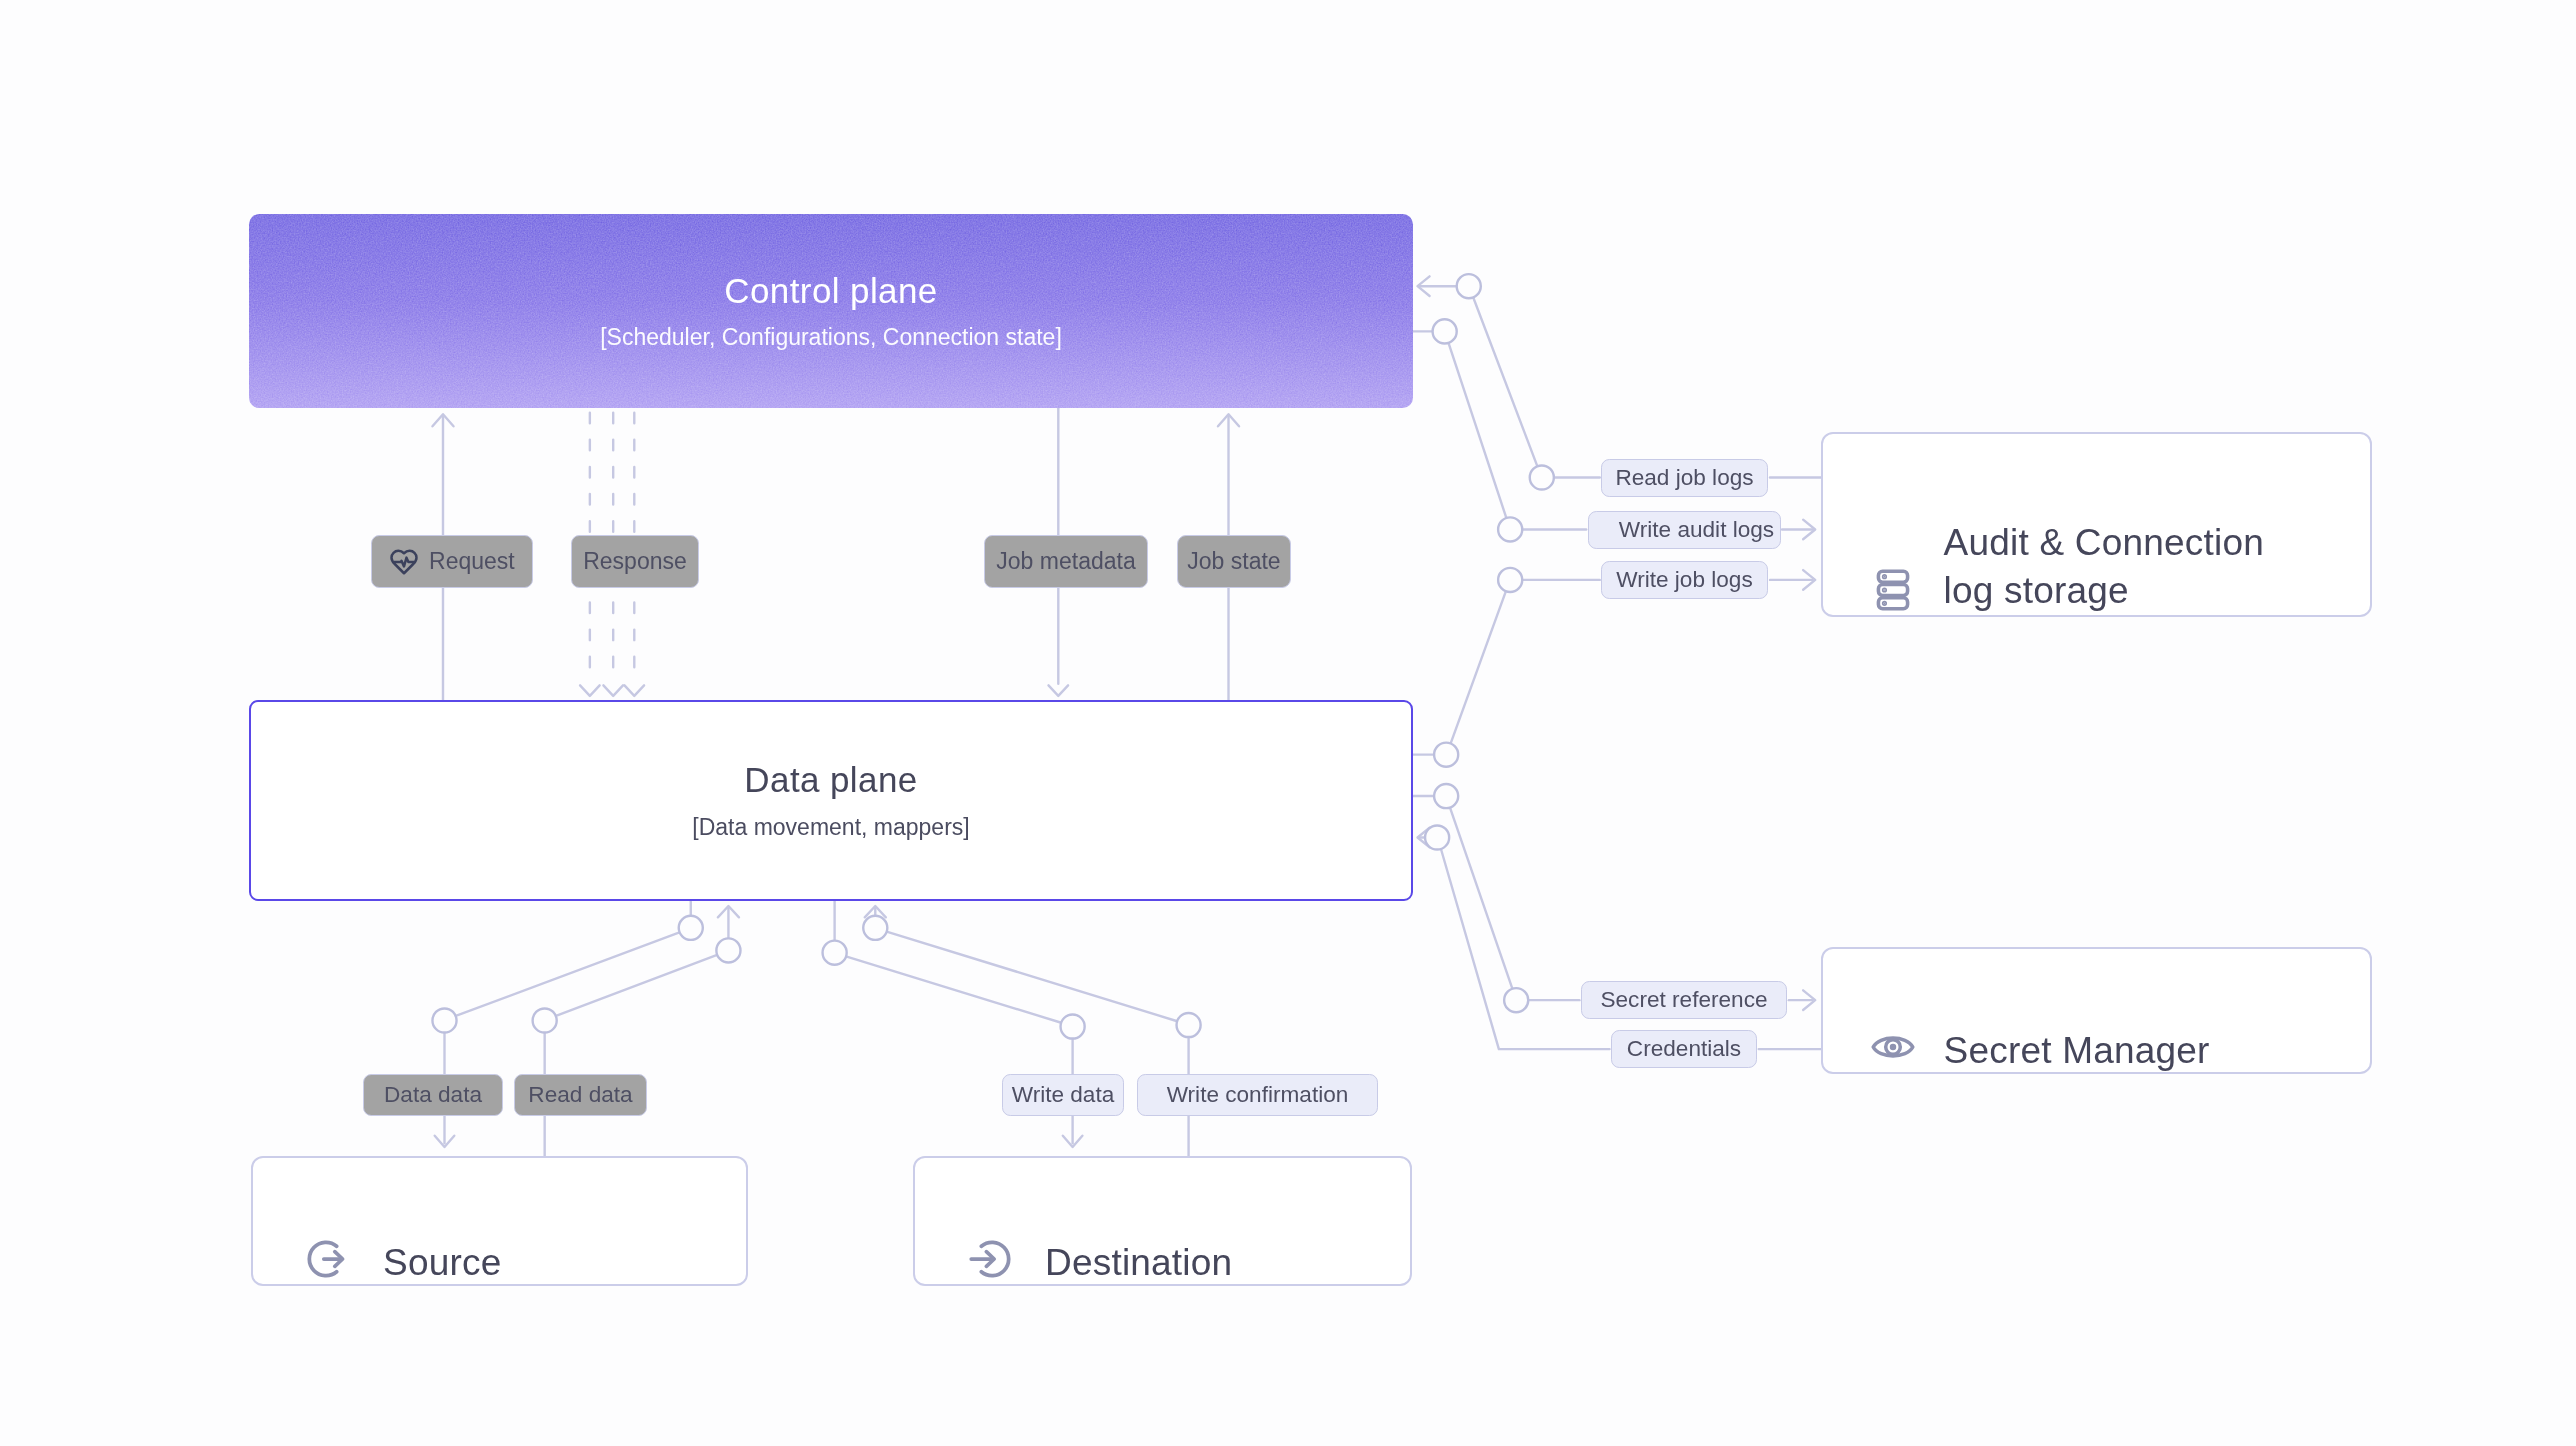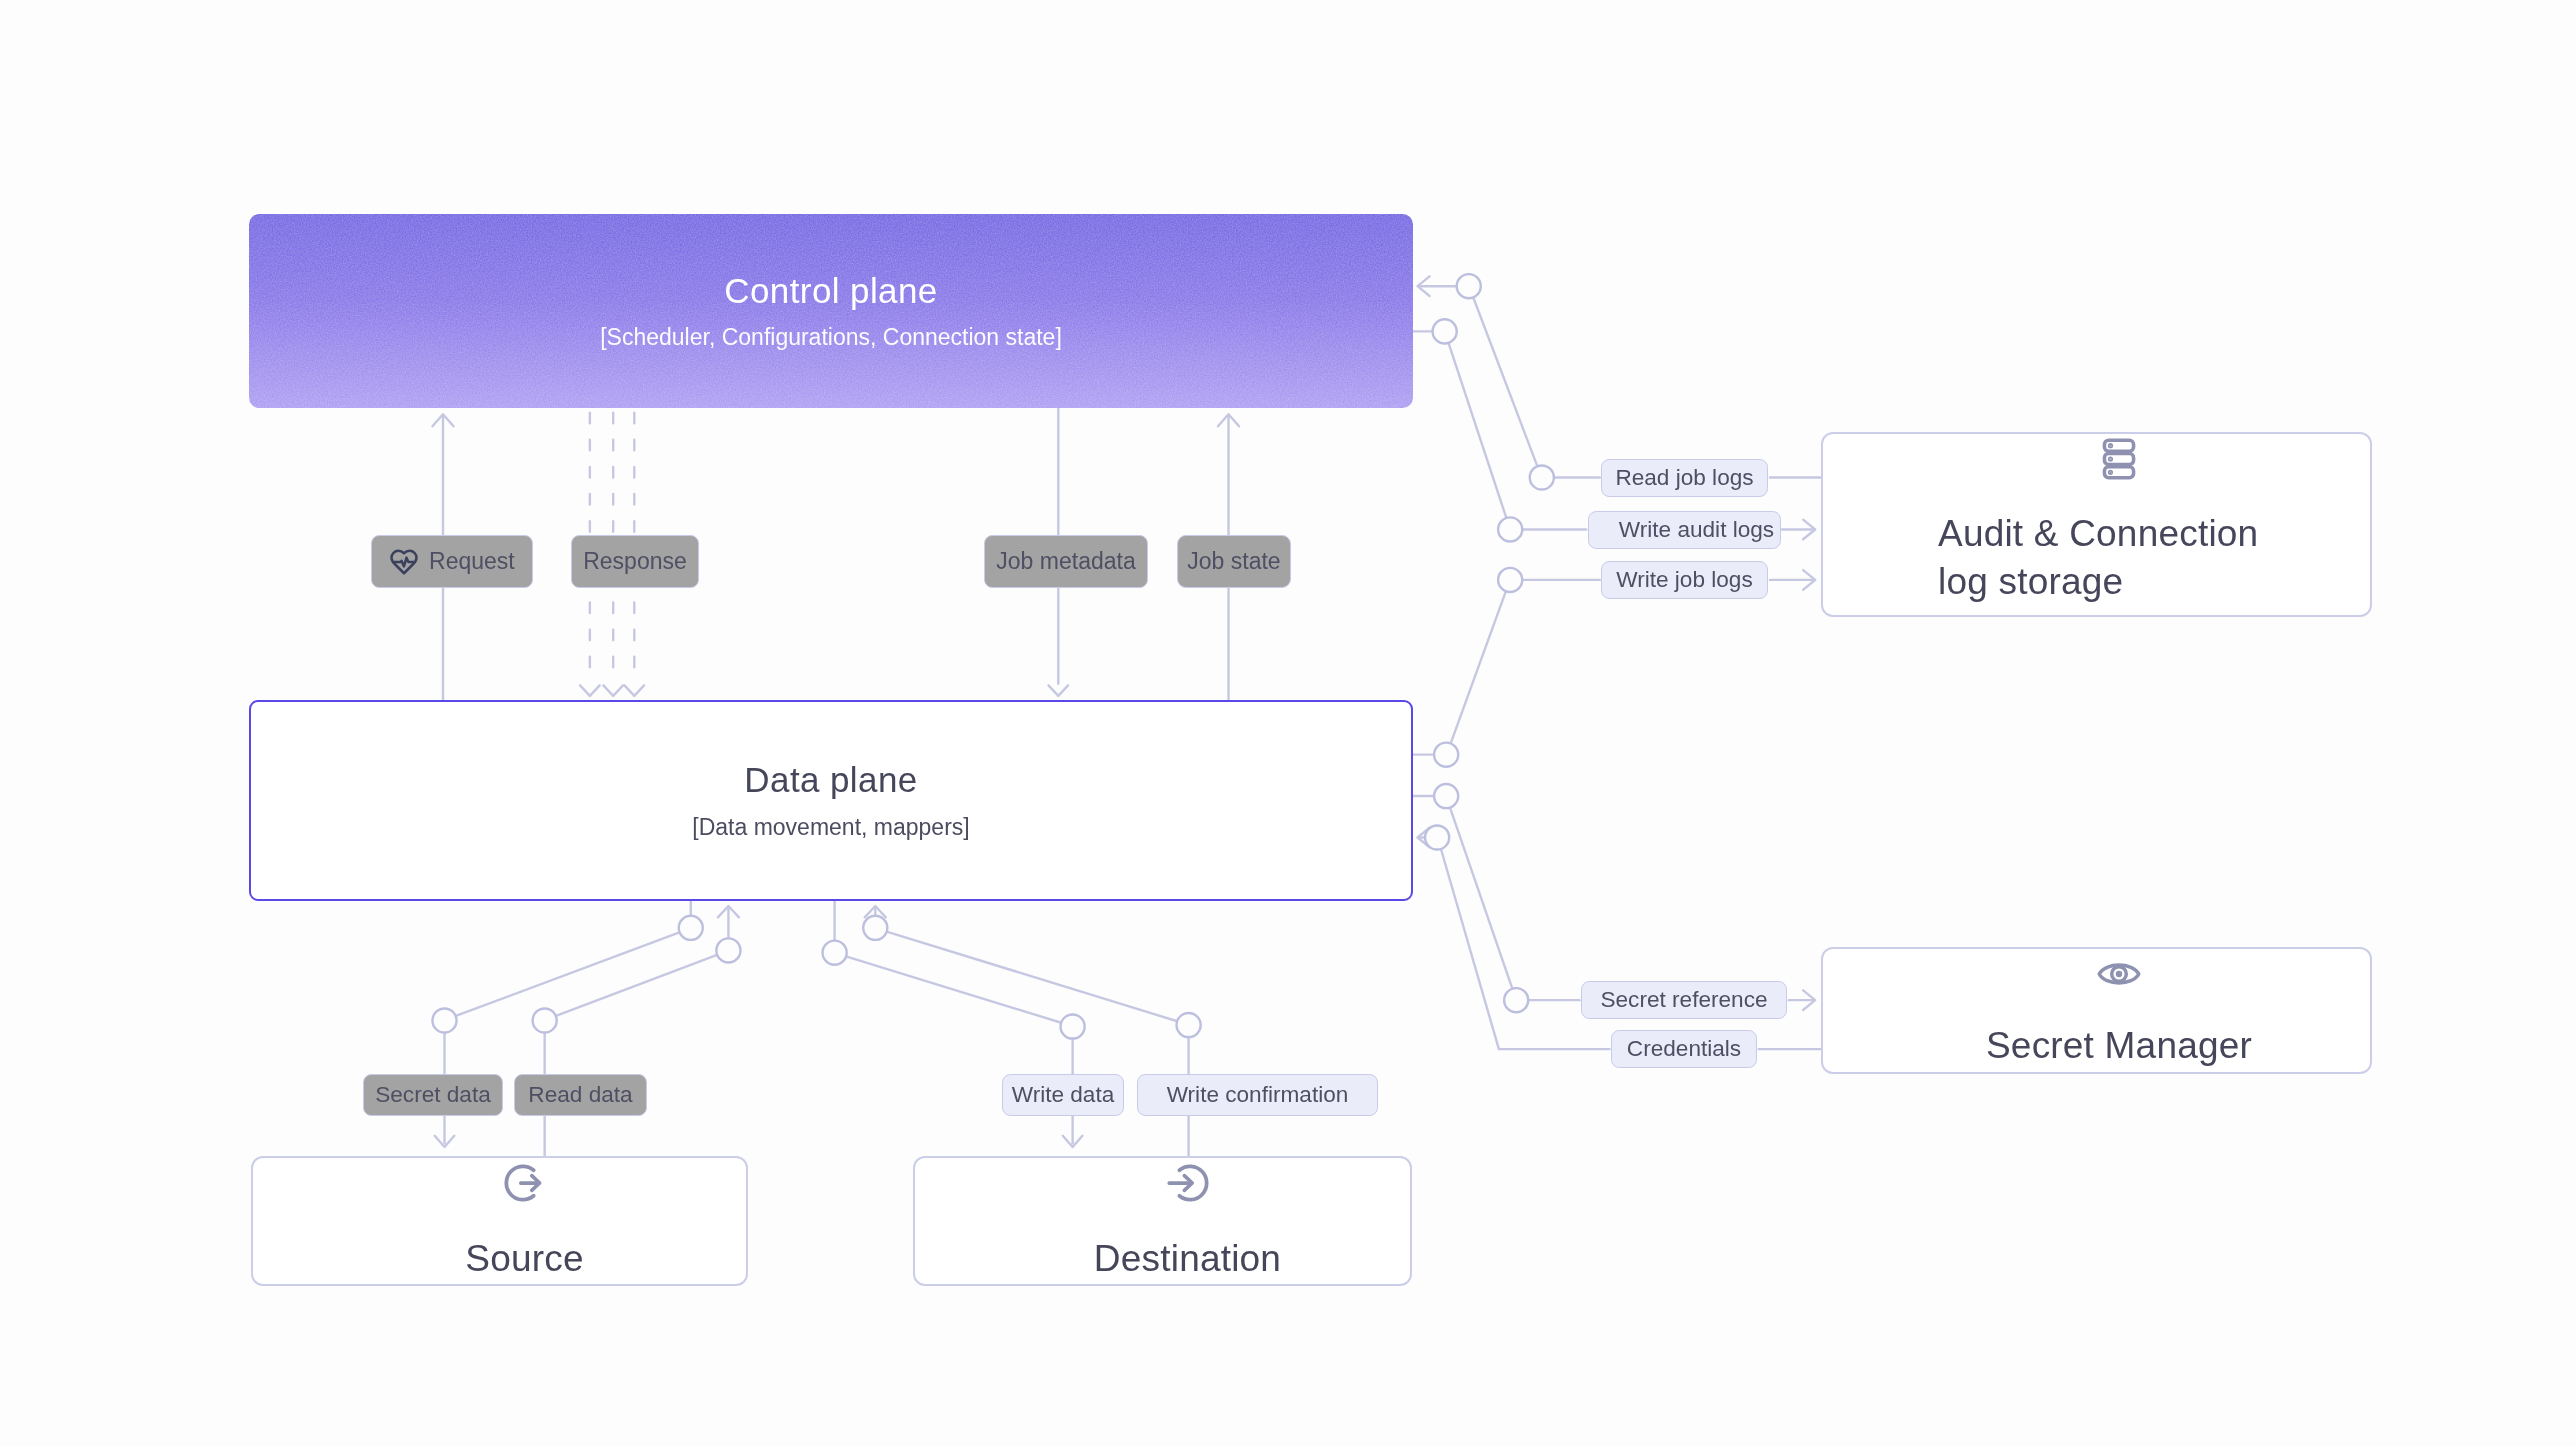--- a/index.html
+++ b/index.html
@@ -6,21 +6,21 @@
   body{
     width:2576px;height:1446px;position:relative;overflow:hidden;
     background:#fdfdfe;
     font-family:"Liberation Sans","DejaVu Sans",sans-serif;
   }
   .stage{position:absolute;inset:0;}
   svg.wires{position:absolute;left:0;top:0;}
 
   
   .box{position:absolute;box-sizing:border-box;border-radius:12px;background:#ffffff;}
-  .box.plain{border:2.3px solid #cbcde9;display:flex;align-items:center;flex-direction:column;}
+  .box.plain{border:2.3px solid #cbcde9;display:flex;align-items:flex-end;}
   .box.plane{display:flex;flex-direction:column;align-items:center;justify-content:center;gap:13.6px;text-align:center;}
 
   #control-plane{left:249px;top:214px;width:1164px;height:194px;border:none;border-radius:10.5px;
     background:linear-gradient(180deg,#6a5ce0 0%,#7e6ce6 45%,#a896f1 100%);color:#ffffff;overflow:hidden;}
   #control-plane .noise{position:absolute;inset:0;opacity:.38;}
   #control-plane .ttl{position:relative;font-size:35px;font-weight:500;letter-spacing:0.4px;}
   #control-plane .sub{position:relative;font-size:23px;font-weight:400;opacity:.97;}
 
   #data-plane{left:249px;top:700px;width:1164px;height:201px;border:2.6px solid #5a48e8;border-radius:9px;color:#45465a;}
   #data-plane .ttl{font-size:35px;font-weight:500;letter-spacing:0.4px;}
@@ -258,21 +258,21 @@
 
   <div class="chip" id="chip-job-metadata">
     <span>Job metadata</span>
   </div>
 
   <div class="chip" id="chip-job-state">
     <span>Job state</span>
   </div>
 
   <div class="chip" id="chip-query-data">
-    <span>Secret data</span>
+    <span>Data data</span>
   </div>
 
   <div class="chip" id="chip-read-data">
     <span>Read data</span>
   </div>
 
   <div class="chip lav" id="chip-write-data">
     <span>Write data</span>
   </div>
 

